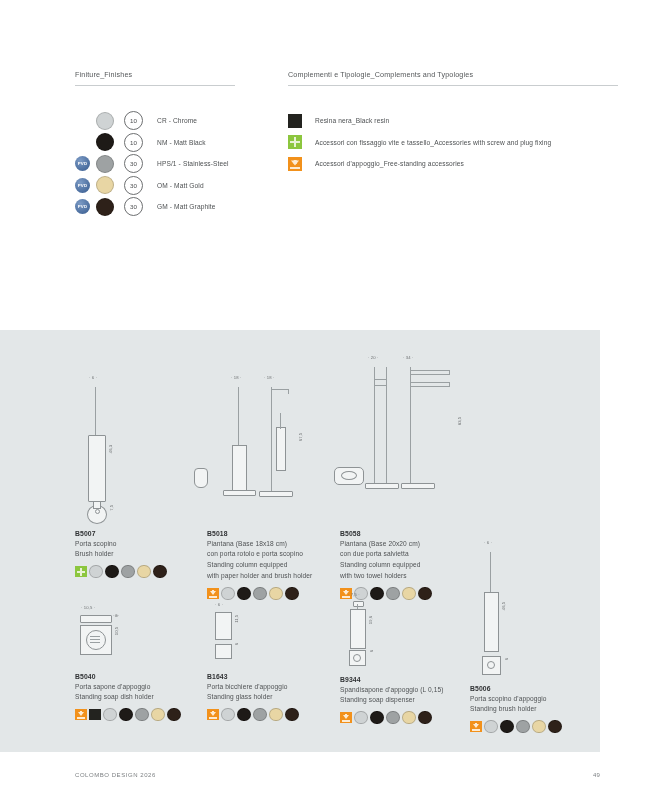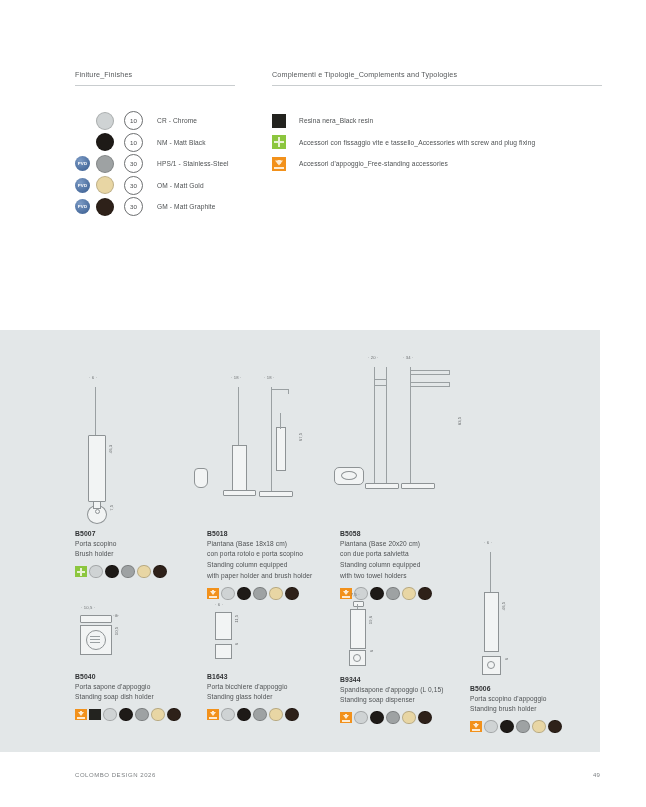--- a/index.html
+++ b/index.html
@@ -8,21 +8,21 @@
     font-family:"Liberation Sans", sans-serif;
     color:#3a3a3a;-webkit-font-smoothing:antialiased;
     position:relative;overflow:hidden;
   }
   .page{position:absolute;inset:0;}
 
   
   .legend-cols{position:absolute;left:0;top:70px;width:646px;height:250px;}
   .legend-col{position:absolute;}
   .col-left{left:75px;top:0;width:200px;}
-  .col-right{left:272px;top:0;width:330px;}
+  .col-right{left:288px;top:0;width:330px;}
 
   .col-title{font-size:7.2px;letter-spacing:.15px;color:#55585a;white-space:nowrap;}
   .col-rule{margin-top:6px;border-top:1px solid #c9cdcf;width:160px;}
   .col-right .col-rule{width:330px;}
 
   .finish-list{margin-top:24px;}
   .finish-row{display:flex;align-items:center;height:21.5px;}
   .pvd-slot{width:20px;display:flex;align-items:center;}
   .pvd{width:15px;height:15px;border-radius:50%;
        background:radial-gradient(circle at 35% 30%,#7b9ac4,#4a6d9e 70%,#3c5c88);

